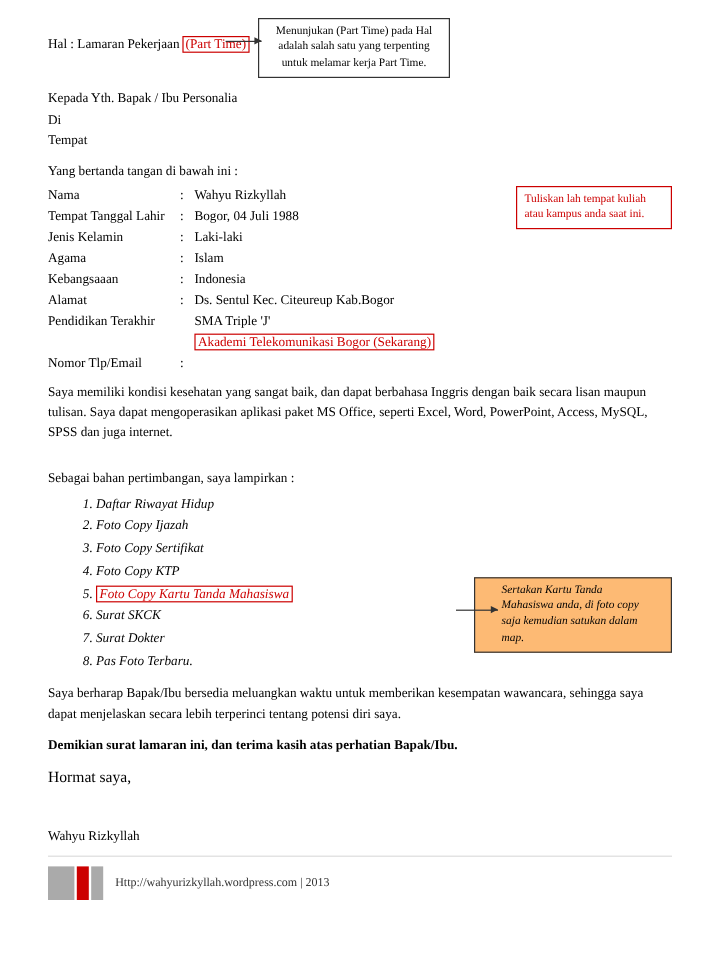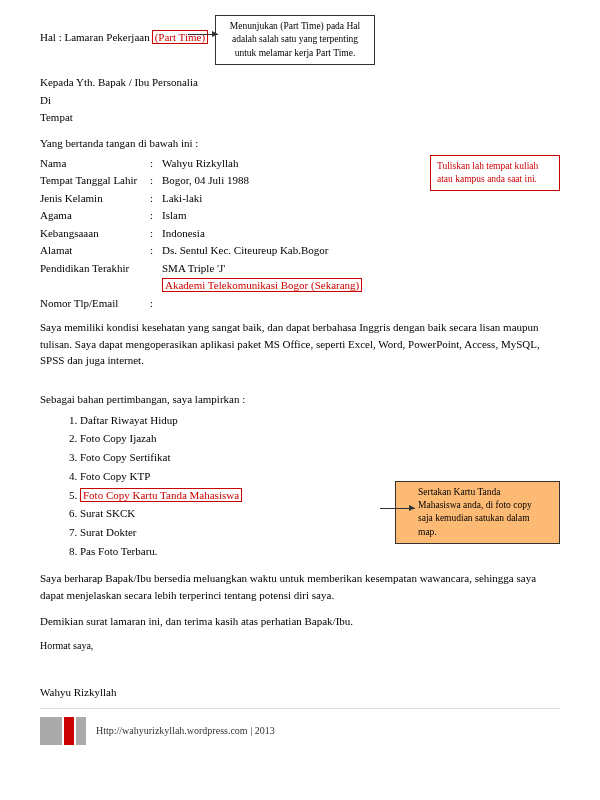--- a/index.html
+++ b/index.html
@@ -104,44 +104,46 @@
       line-height: 1.5;
     }
     .sebagai-section {
       margin-bottom: 6px;
       font-size: 11px;
     }
     .list-section {
       margin-left: 20px;
       margin-bottom: 10px;
       position: relative;
+      font-style: italic;
     }
     .list-section ol {
       font-size: 11px;
       line-height: 1.7;
       padding-left: 20px;
     }
     .list-item-highlight {
       color: #cc0000;
       border: 1px solid #cc0000;
       padding: 0 2px;
     }
     .harap-section {
       margin-bottom: 10px;
       font-size: 11px;
       line-height: 1.5;
     }
     .demikian-section {
       margin-bottom: 10px;
       font-size: 11px;
       line-height: 1.5;
+      font-weight: bold;
     }
     .hormat-section {
       margin-bottom: 30px;
-      font-size: 10px;
+      font-size: 13px;
     }
     .nama-ttd {
       margin-top: 35px;
       font-size: 11px;
     }
     .footer-bar {
       display: flex;
       align-items: center;
       margin-top: 10px;
       border-top: 1px solid #ddd;

